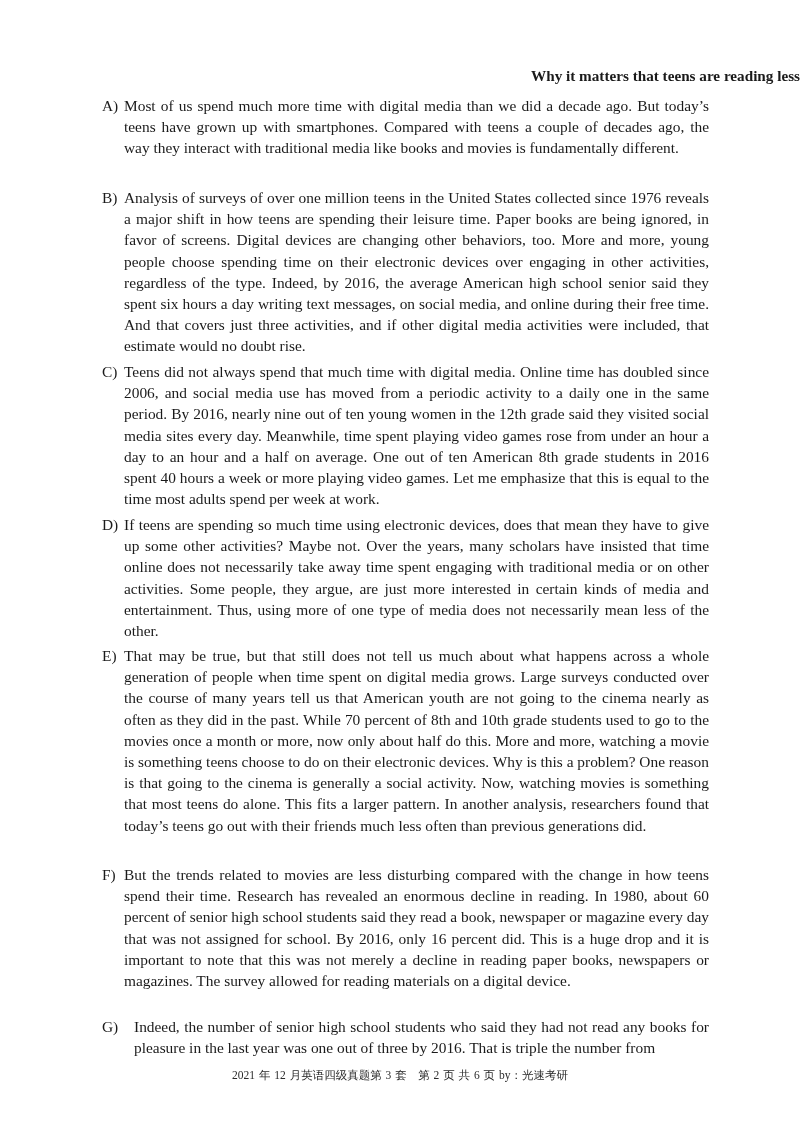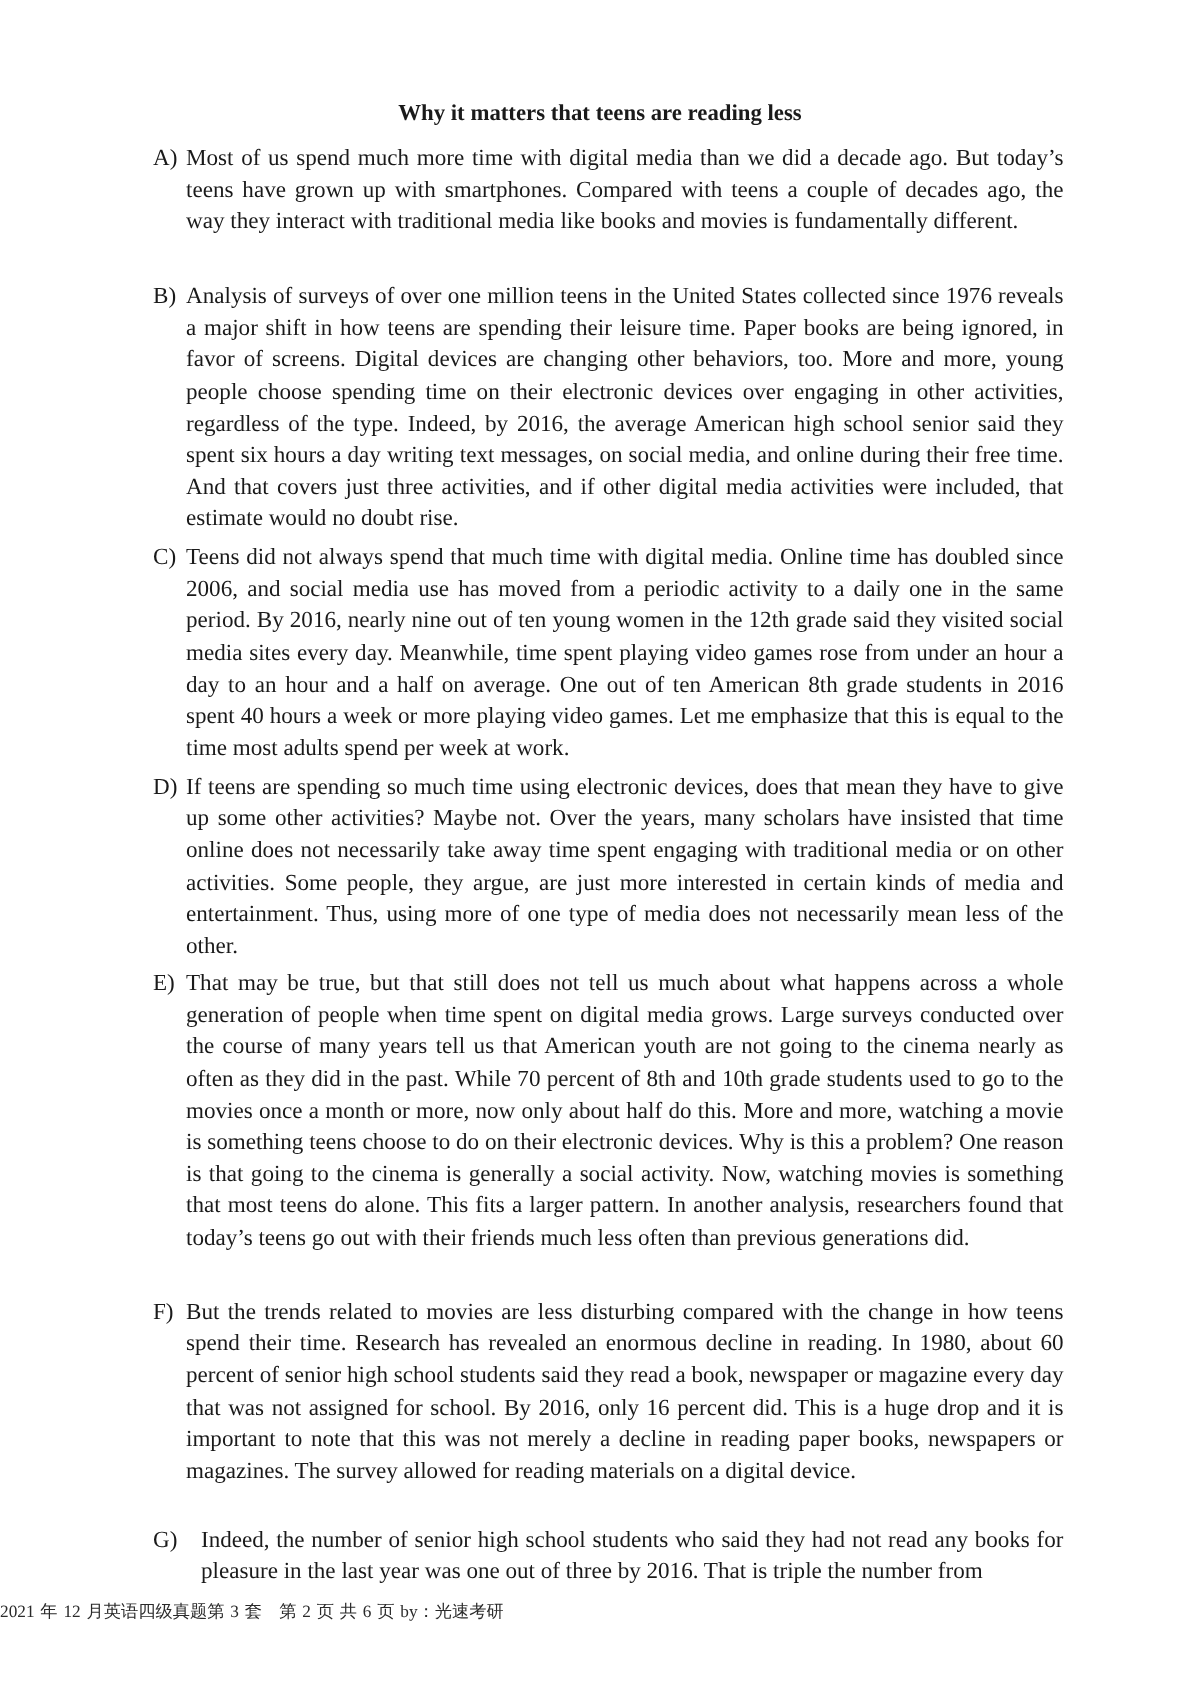--- a/index.html
+++ b/index.html
@@ -3,21 +3,21 @@
   <meta charset="utf-8">
   <style>
     html, body { margin: 0; padding: 0; background: #ffffff; }
     body {
       width: 800px; height: 1132px; position: relative; overflow: hidden;
       font-family: "Liberation Serif", "DejaVu Serif", serif;
       color: #1a1a1a;
     }
     .title {
       position: absolute; top: 66px; left: 0; width: 800px;
-      text-align: center; font-weight: bold; font-size: 15.2px; line-height: 20px;
+      text-align: right; font-weight: bold; font-size: 15.2px; line-height: 20px;
     }
     .para {
       position: absolute; left: 102px; width: 607px;
       font-size: 15.4px; line-height: 21.2px;
     }
     .para .label {
       position: absolute; left: 0; top: 0; width: 22px;
     }
     .para .body {
       margin-left: 22px; text-align: justify; text-justify: inter-word;
@@ -25,21 +25,21 @@
     }
     #pA { top: 95px; }
     #pB { top: 187px; }
     #pC { top: 361px; }
     #pD { top: 514px; }
     #pE { top: 645px; }
     #pF { top: 864px; }
     #pG { top: 1016px; }
     #pG .body { height: 42px; overflow: hidden; margin-left: 32px; }
     .footer {
-      position: absolute; top: 1068px; left: 0; width: 800px; 
+      position: absolute; top: 1068px; left: 0; width: 800px; text-align: center;
       font-size: 11.5px; line-height: 14px; color: #2a2a2a; word-spacing: 1px;
     }
   </style>
 </head>
 <body>
 
 <div>
   <div class="title">Why it matters that teens are reading less</div>
 
   <div class="para" id="pA">

